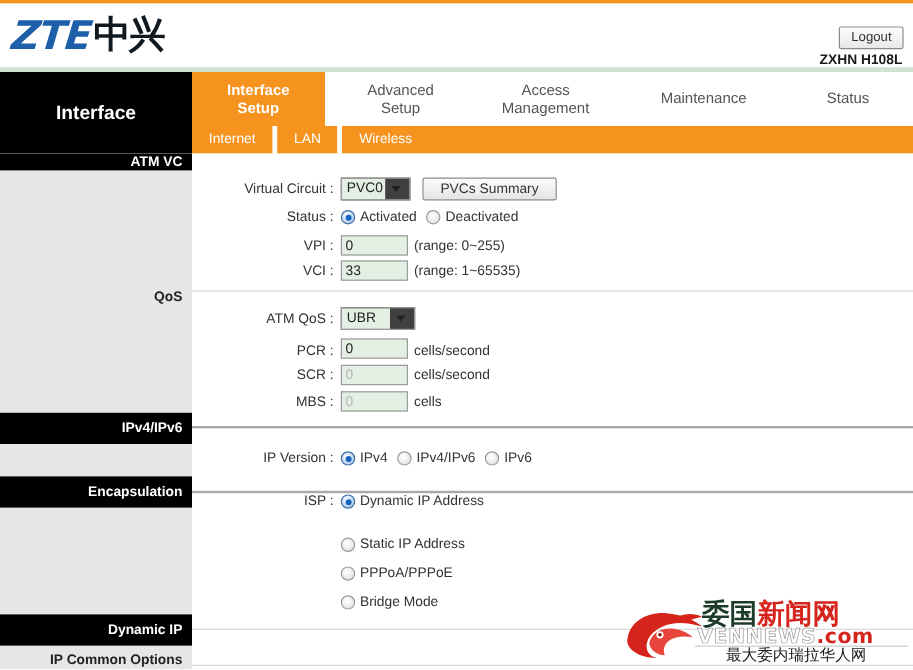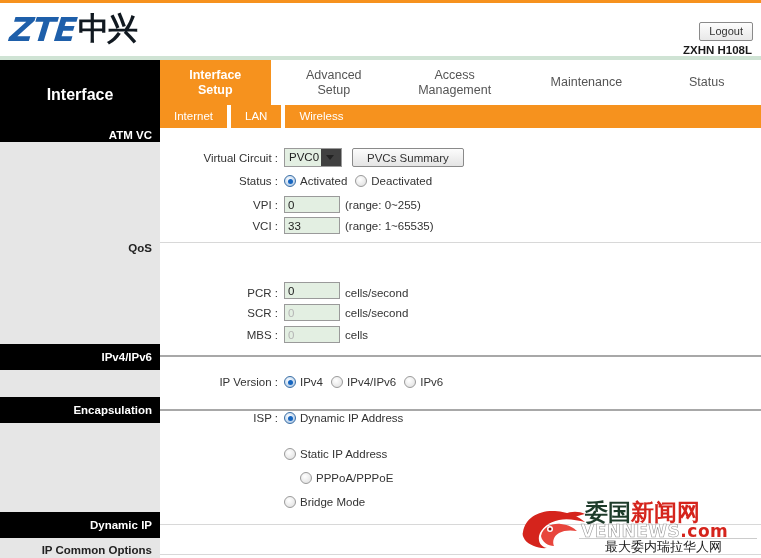--- a/index.html
+++ b/index.html
@@ -503,20 +503,29 @@
     </div>
 
     <div class="form-row" style="left:0px; top:89px;">
       <span class="lbl">VCI :</span>
       <input class="txtbox" type="text" value="33" style="">
       <span class="hint">(range: 1~65535)</span>
     </div>
 
     <div class="divider" style="top:114px;"></div>
 
+    <div class="form-row" style="left:0px; top:128px;">
+      <span class="lbl">ATM QoS :</span>
+      <span class="selbox" style="width:62px;">
+        <span class="selval" style="width:40px;">UBR</span>
+        <span class="arrow">
+            <span class="arrow-glyph"></span>
+          </span>
+      </span>
+    </div>
 
     <div class="form-row" style="left:0px; top:154px;align-items:flex-end;">
       <span class="lbl">PCR :</span>
       <input class="txtbox" type="text" value="0" style="">
       <span class="hint">cells/second</span>
     </div>
 
     <div class="form-row" style="left:0px; top:176px;">
       <span class="lbl">SCR :</span>
       <input class="txtbox disabled" type="text" value="0" style="">
@@ -556,21 +565,21 @@
         <span class="radio-label">Dynamic IP Address</span>
       </span>
     </div>
     <div class="form-row" style="left:0px; top:320px;">
       <span class="lbl"></span>
       <span class="radio-wrap">
         <span class="radio"></span>
         <span class="radio-label">Static IP Address</span>
       </span>
     </div>
-    <div class="form-row" style="left:16px; top:344px;">
+    <div class="form-row" style="left:0px; top:344px;">
       <span class="lbl"></span>
       <span class="radio-wrap">
         <span class="radio"></span>
         <span class="radio-label">PPPoA/PPPoE</span>
       </span>
     </div>
     <div class="form-row" style="left:0px; top:368px;text-align:center;">
       <span class="lbl"></span>
       <span class="radio-wrap">
         <span class="radio"></span>

